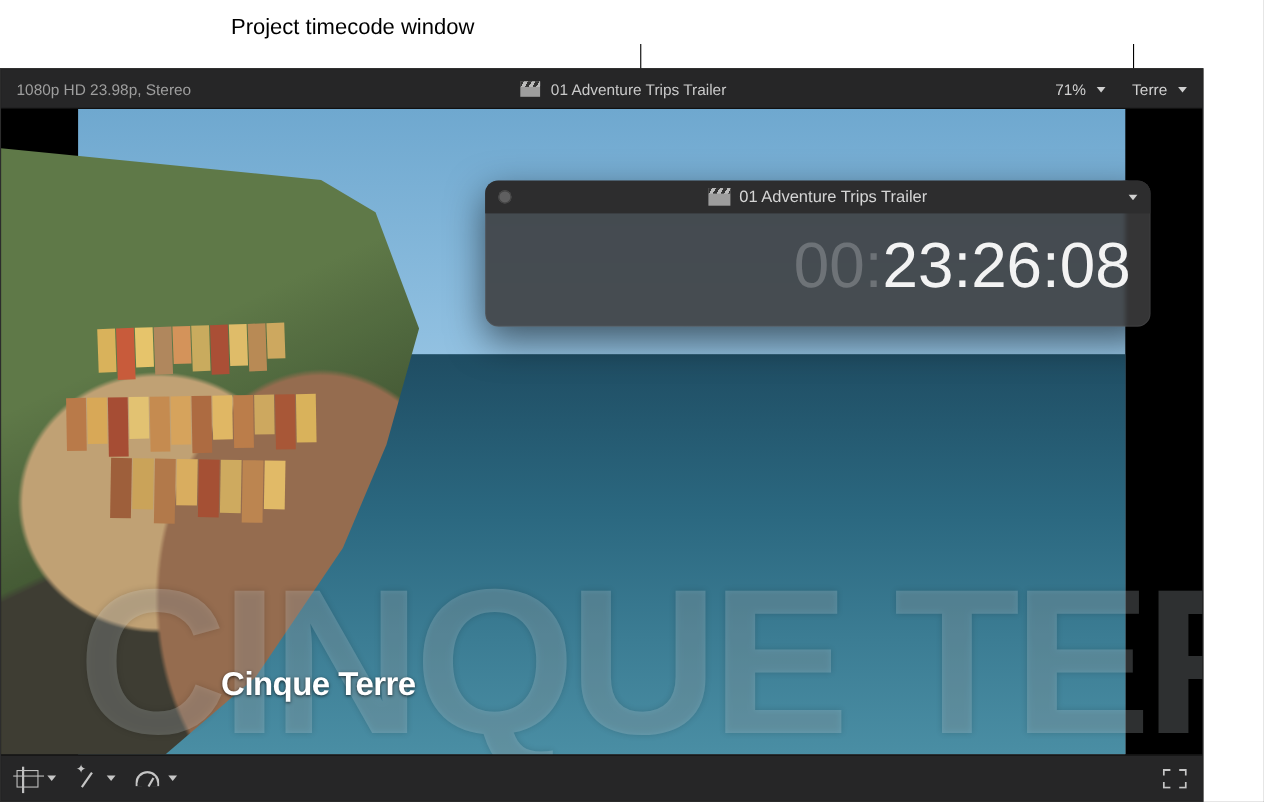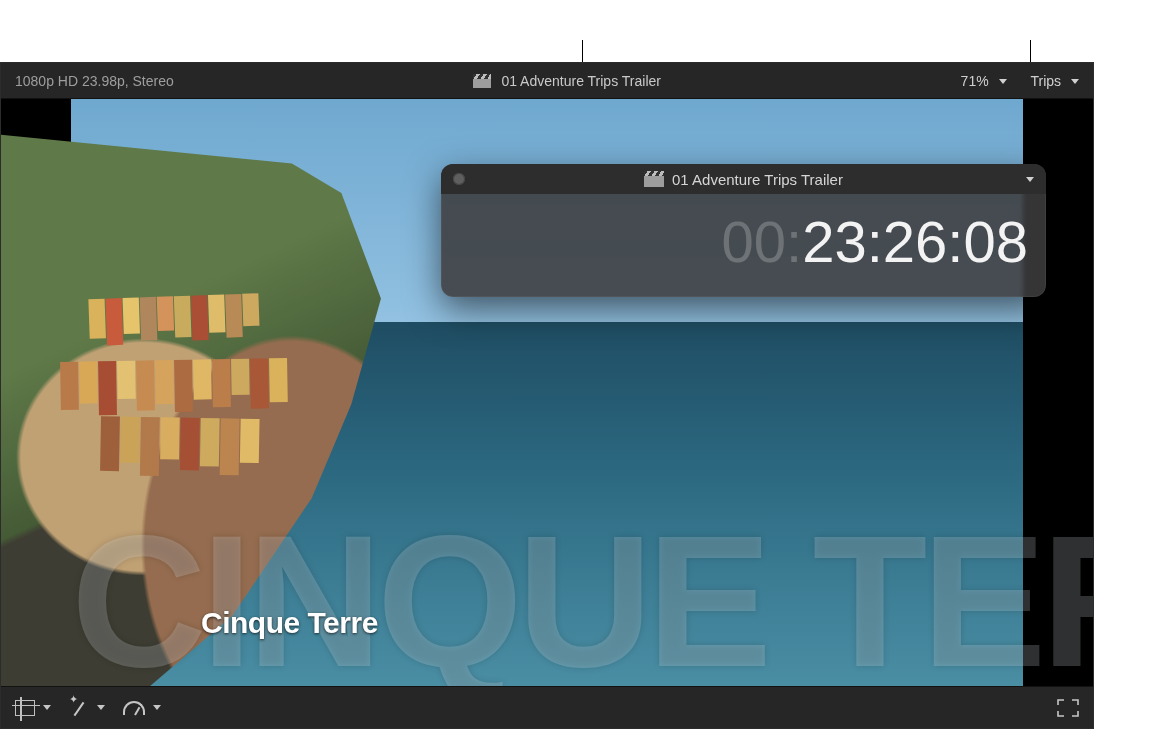--- a/index.html
+++ b/index.html
@@ -291,39 +291,40 @@
   .gauge-icon::after {
     content: ""; position: absolute; left: 50%; bottom: 0;
     width: 2px; height: 9px; background: #c6c6c6;
     transform-origin: bottom center; transform: rotate(30deg);
   }
 </style>
 </head>
 <body>
 
 <div class="anno-wrap">
+  <div class="anno-label anno-left">Project timecode window</div>
   <div class="anno-line anno-line-left"></div>
   <div class="anno-line anno-line-right"></div>
 </div>
 
 <div class="viewer">
 
   <div class="topbar">
     <div class="spec">1080p HD 23.98p, Stereo</div>
     <div class="title-wrap">
       <span class="clapper"></span>
       <span>01 Adventure Trips Trailer</span>
     </div>
     <div class="right">
       <span>
         <span>71%</span>
         <span class="chev-sm"></span>
       </span>
       <span>
-        <span>Trips</span>
+        <span>Terre</span>
         <span class="chev-sm"></span>
       </span>
     </div>
   </div>
 
   <div class="canvas">
     <div class="frame">
       <div class="sky"></div>
       <div class="sea"></div>
       <div class="cliff"></div>

